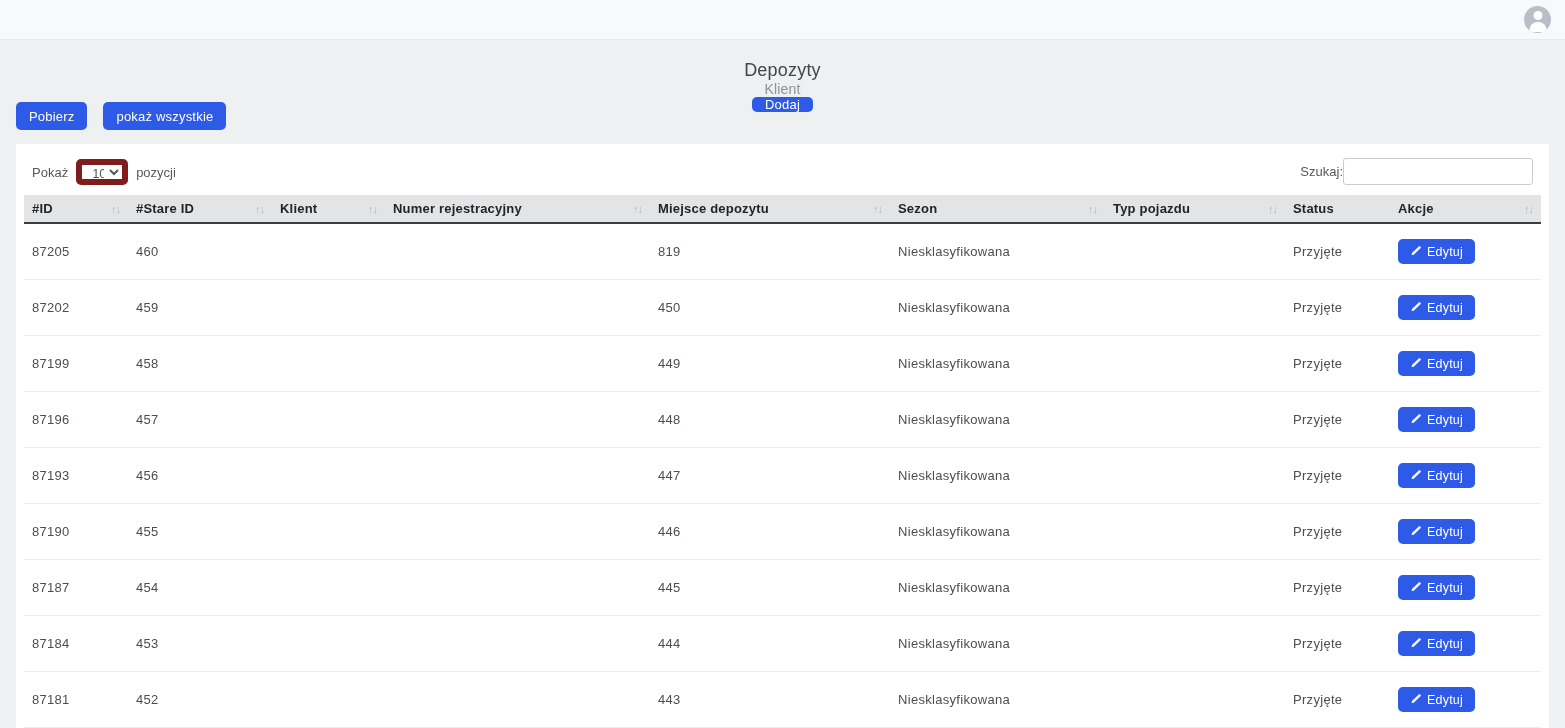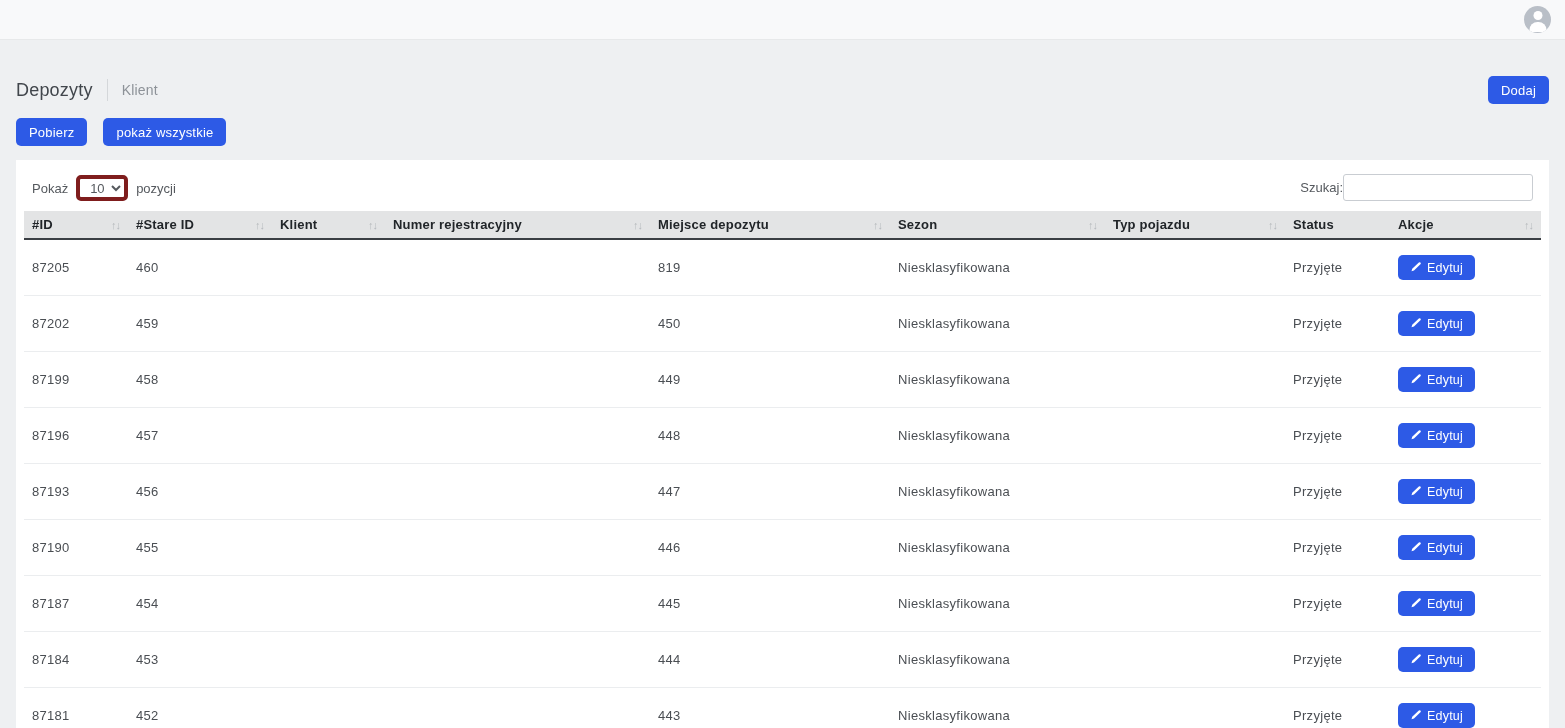--- a/index.html
+++ b/index.html
@@ -17,42 +17,42 @@
   .avatar {
     width:27px; height:27px; border-radius:50%; background:#b9bfc7;
     position:relative; overflow:hidden; cursor:pointer; border:none;
   }
   .avatar .head { position:absolute; left:50%; top:5px; transform:translateX(-50%);
     width:9px; height:9px; border-radius:50%; background:#fff; }
   .avatar .body { position:absolute; left:50%; top:16px; transform:translateX(-50%);
     width:17px; height:10px; border-radius:8px 8px 2px 2px; background:#fff; }
   
   .content { padding:0 16px; }
-  .page-header { display:flex; align-items:center; margin-top:36px; height:28px; }
+  .page-header { display:flex; align-items:center; margin-top:20px; height:28px;flex-direction:column; }
   .page-title { font-size:18px; color:#41464c; font-weight:400; letter-spacing:.2px; }
   .crumb-divider { width:1px; height:22px; background:#d4d7da; margin:0 14px; }
   .page-subtitle { font-size:14px; color:#8d9298; letter-spacing:.2px; }
   .spacer { flex:1; }
   .btn-primary {
     background:#2d5ae6; color:#fff; border:none; border-radius:5px;
     font-family:"Liberation Sans", sans-serif;
     font-size:13px; font-weight:500; letter-spacing:.2px;
     padding:0 13px; height:28px; cursor:pointer; display:inline-flex; align-items:center; gap:6px;
   }
   .toolbar { margin-top:14px; display:flex; gap:16px; }
   
   .card { background:#fff; margin-top:14px; padding:0 8px; min-height:600px; }
   .dt-controls {
     display:flex; align-items:flex-end; justify-content:space-between;
     padding:14px 8px 10px 8px; font-size:13px; color:#55595e;
   }
   .length-control { display:flex; align-items:center; gap:8px; }
   .length-control select {
     font-family:"Liberation Sans", sans-serif; font-size:13px; color:#55595e;
-    border:4px solid #7f1d1d; border-radius:5px; height:26px; width:52px; padding:0 2px 0 6px;
+    border:6px solid #7f1d1d; border-radius:5px; height:26px; width:52px; padding:0 2px 0 6px;
     background:#fff; cursor:pointer;
   }
   .search-control { display:flex; align-items:center; gap:0; }
   .search-control input {
     width:190px; height:27px; border:1px solid #c9cdd2; border-radius:3px;
     font-family:"Liberation Sans", sans-serif; font-size:13px; padding:0 8px; background:#fff;
   }
   
   table { width:100%; border-collapse:collapse; table-layout:fixed; }
   thead th {

